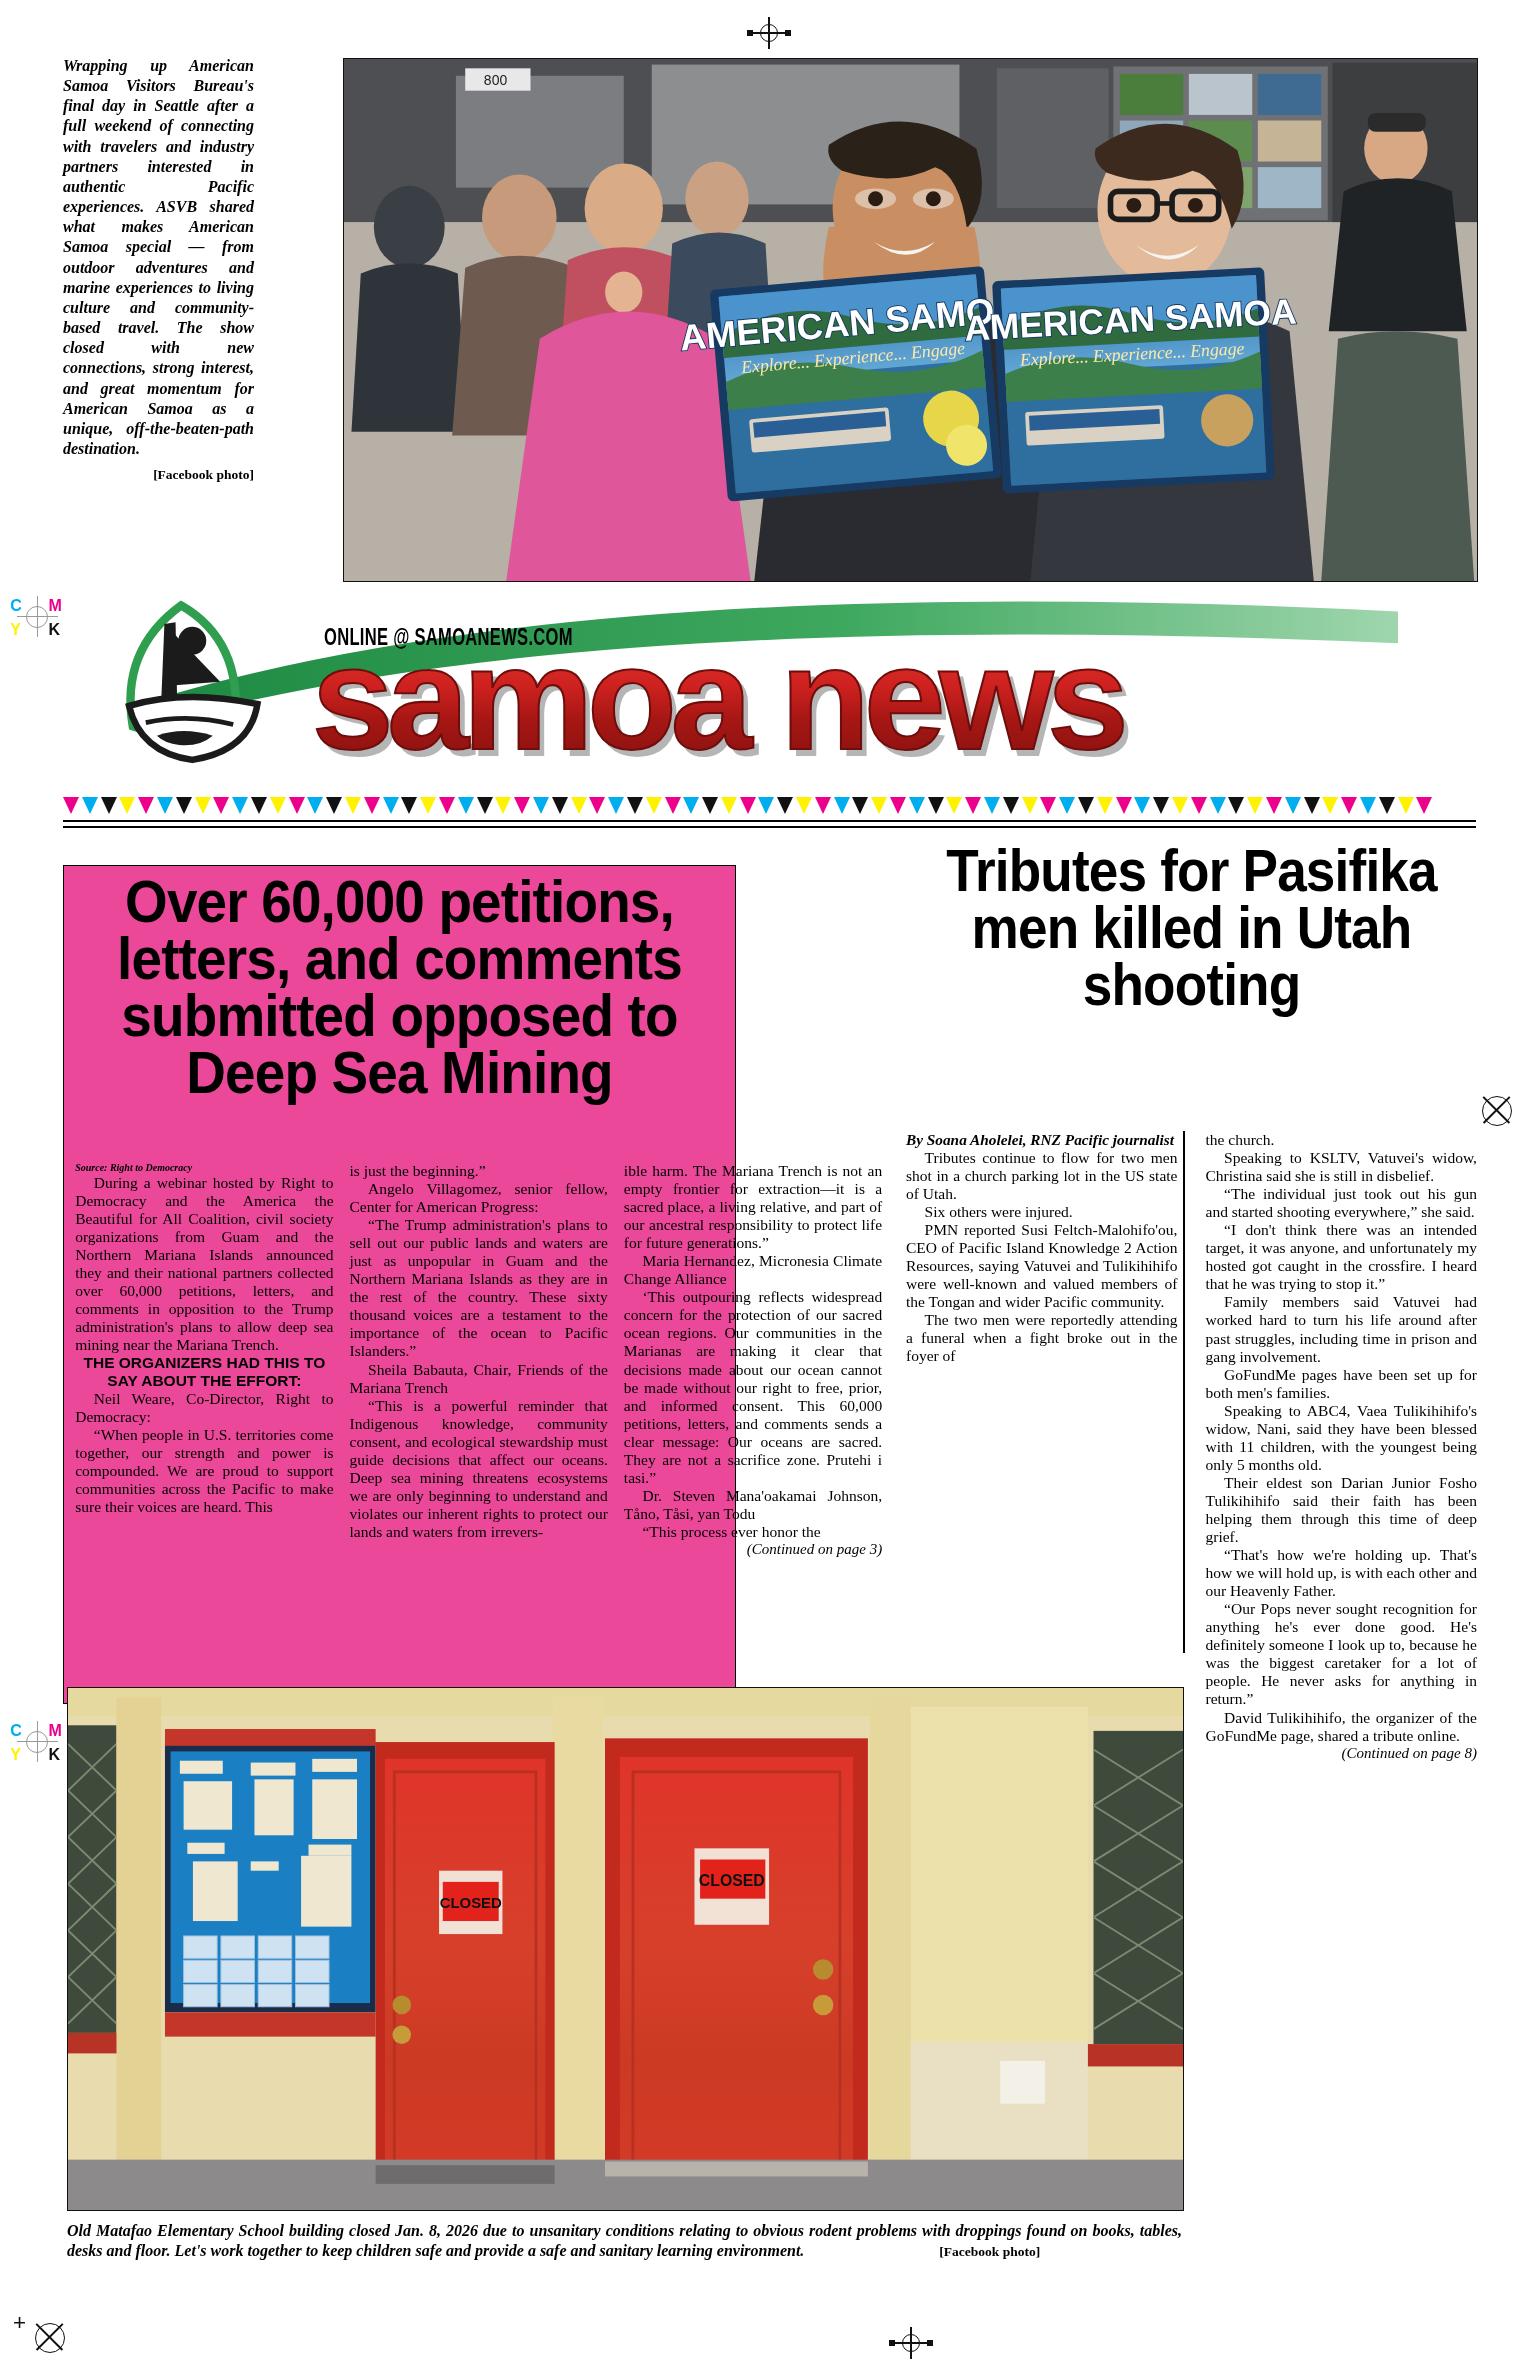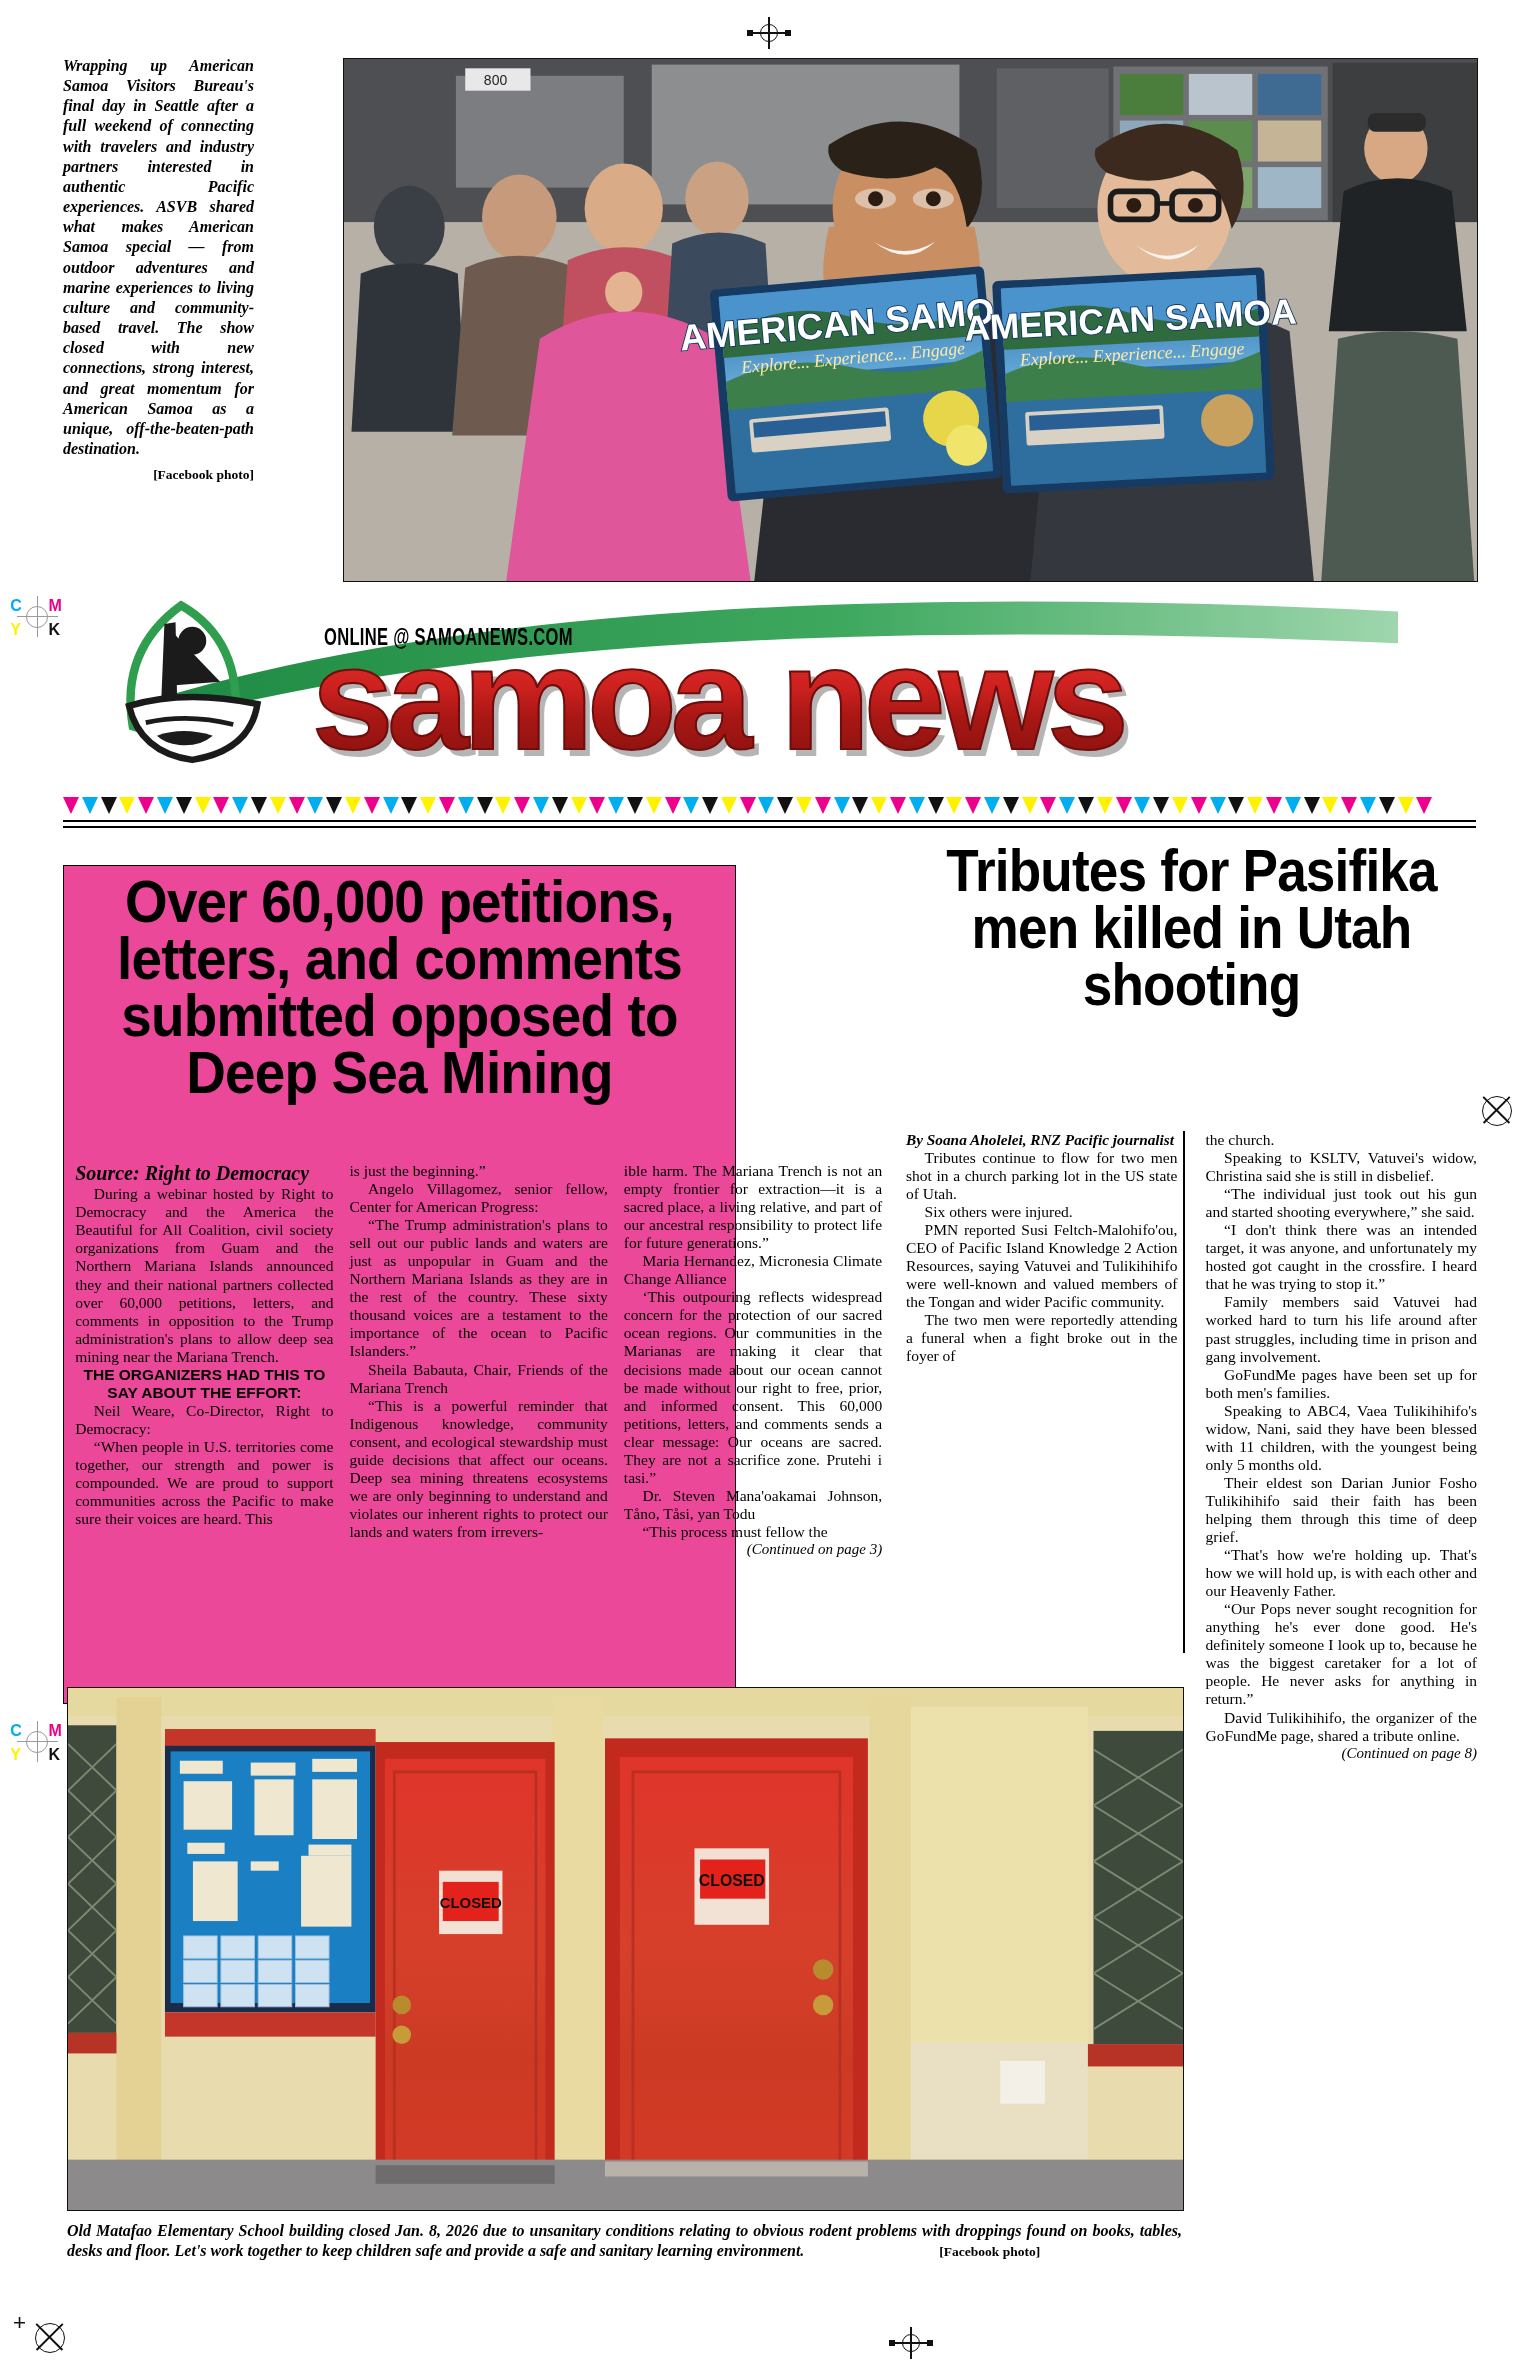--- a/index.html
+++ b/index.html
@@ -73,21 +73,21 @@
     transform-origin:center top;letter-spacing:-0.9px;padding-top:7.5px;}
 
   .cols3{position:absolute;left:11.2px;top:296px;width:807px;height:522px;
     display:flex;gap:16px;}
   .cols2{position:absolute;left:0;top:296px;width:571px;height:522px;
     display:flex;gap:28px;}
   .col{flex:1;font-size:15.5px;line-height:1.165;text-align:justify;
     text-justify:inter-word;color:#000;hyphens:none;}
   .col p{margin:0;text-indent:18.6px;}
   .col p.noind{text-indent:0;}
-  .src{font-weight:bold;font-style:italic;text-indent:0 !important;font-size:20px;}
+  .src{font-weight:bold;font-style:italic;text-indent:0 !important;font-size:10px;}
   .byline{font-weight:bold;font-style:italic;text-indent:0 !important;font-size:15.3px;}
   .subhead{font-family:"Liberation Sans",sans-serif;font-weight:bold;font-size:15.5px;
     text-align:center;text-indent:0 !important;line-height:1.16;margin-top:0.9px;}
   .cont{font-style:italic;text-align:right;text-indent:0 !important;font-size:15px;margin-top:2.8px;}
   .rightcol-sep{position:absolute;left:277px;top:296px;width:1.9px;height:522px;background:#000;}
 
   
   .bot-photo{position:absolute;left:67px;top:1687px;width:1115px;height:522px;
     border:0.9px solid #111;overflow:hidden;background:#d8c98b;}
   .bot-caption{position:absolute;left:67px;top:2221px;width:1115px;
@@ -371,21 +371,21 @@
           <p>Angelo Villagomez, senior fellow, Center for American Progress:</p>
           <p>“The Trump administration's plans to sell out our public lands and waters are just as unpopular in Guam and the Northern Mariana Islands as they are in the rest of the country. These sixty thousand voices are a testament to the importance of the ocean to Pacific Islanders.”</p>
           <p>Sheila Babauta, Chair, Friends of the Mariana Trench</p>
           <p>“This is a powerful reminder that Indigenous knowledge, community consent, and ecological stewardship must guide decisions that affect our oceans. Deep sea mining threatens ecosystems we are only beginning to understand and violates our inherent rights to protect our lands and waters from irrevers-</p>
         </div>
       <div class="col" id="L2">
           <p class="noind">ible harm. The Mariana Trench is not an empty frontier for extraction—it is a sacred place, a living relative, and part of our ancestral responsibility to protect life for future generations.”</p>
           <p>Maria Hernandez, Micronesia Climate Change Alliance</p>
           <p>‘This outpouring reflects widespread concern for the protection of our sacred ocean regions. Our communities in the Marianas are making it clear that decisions made about our ocean cannot be made without our right to free, prior, and informed consent. This 60,000 petitions, letters, and comments sends a clear message: Our oceans are sacred. They are not a sacrifice zone. Prutehi i tasi.”</p>
           <p>Dr. Steven Mana'oakamai Johnson, Tåno, Tåsi, yan Todu</p>
-          <p>“This process must fellow the</p>
+          <p>“This process ever honor the</p>
           <p class="cont">(Continued on page 3)</p>
         </div>
     </div>
   </div>
 
   <div class="story-right">
     <div class="hl-right">Tributes for Pasifika men killed in Utah shooting</div>
     <div class="rightcol-sep"></div>
     <div class="cols2">
       <div class="col" id="R0">

